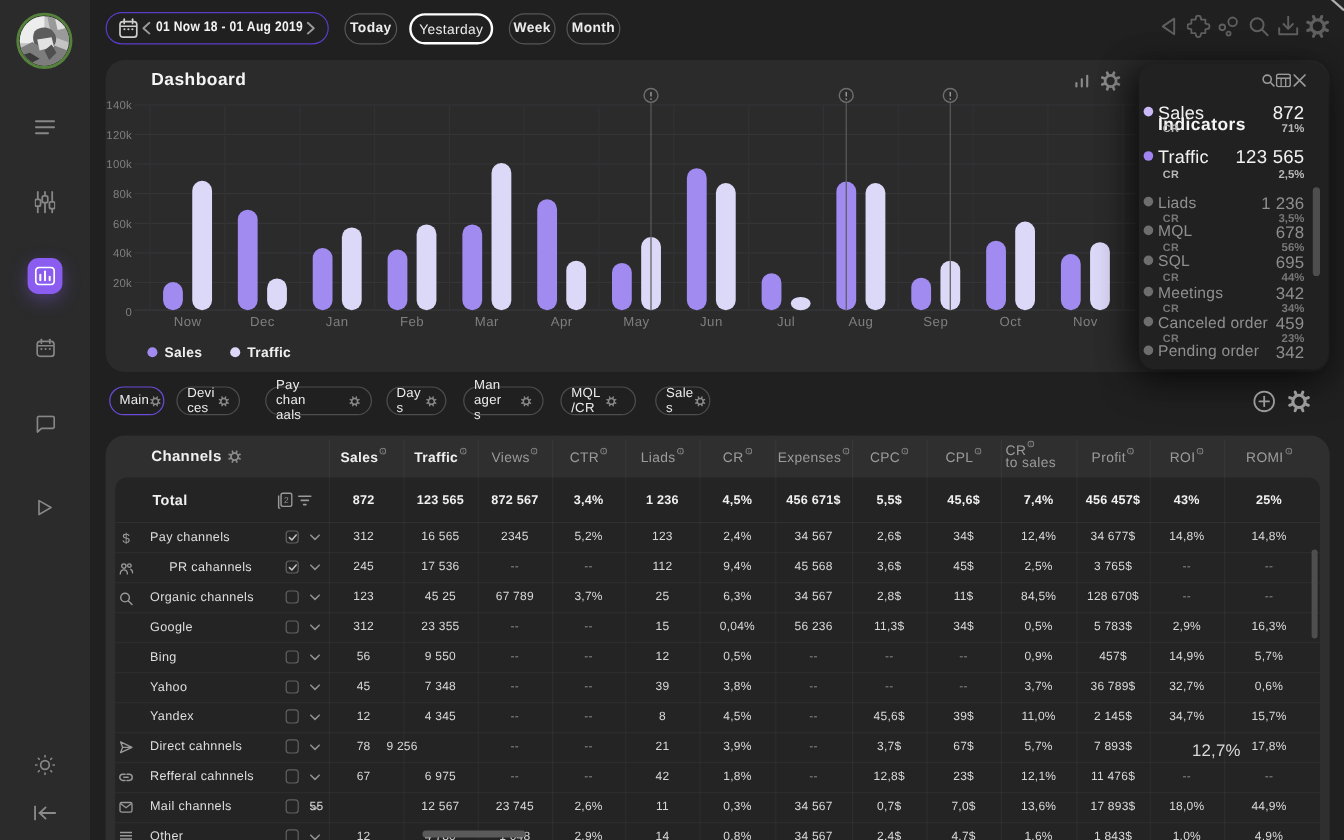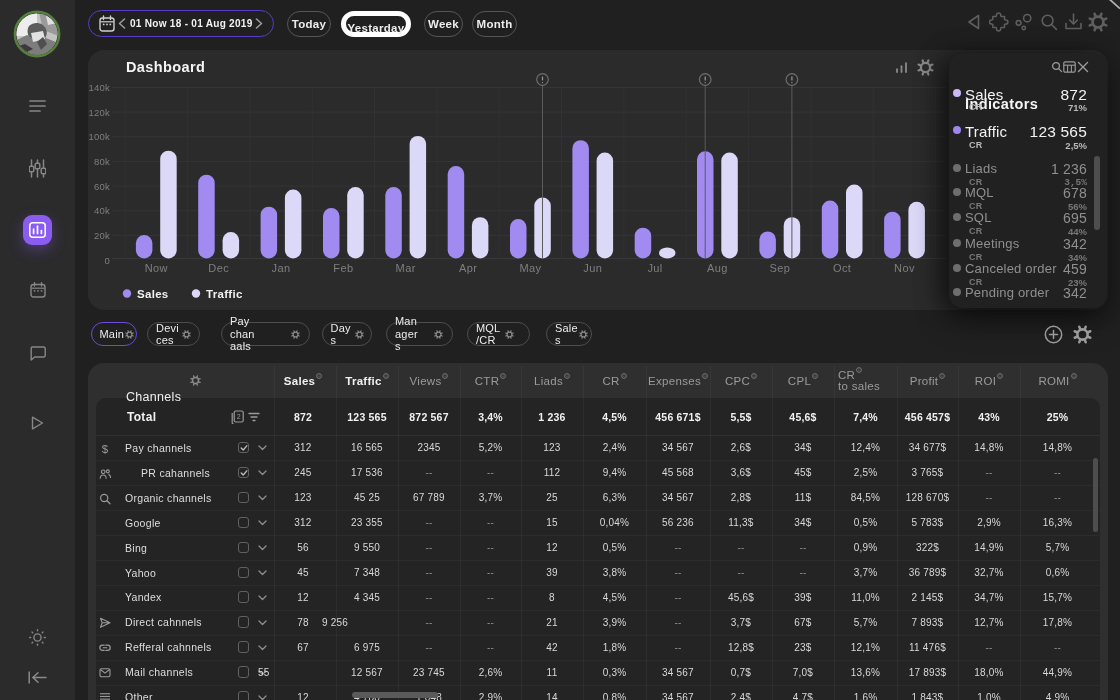--- a/index.html
+++ b/index.html
@@ -105,21 +105,21 @@
     </g>
 </svg>
 <svg class="abs" style="left:118px;top:18px;" width="8" height="11" viewBox="0 0 8 11">
     <path d="M6.5 1 L1.5 5.5 L6.5 10" fill="none" stroke="#9a9a9a" stroke-width="1.6" stroke-linecap="round" stroke-linejoin="round"></path>
   </svg>
 <div class="abs" style="left:130px;top:17px;width:142px;font-size:11.5px;font-weight:bold;color:#f2f2f2;letter-spacing:.3px;white-space:nowrap;transform:scaleX(.875);transform-origin:0 50%;">01 Now 18 - 01 Aug 2019</div>
 <svg class="abs" style="left:255px;top:18px;" width="8" height="11" viewBox="0 0 8 11">
     <path d="M1.5 1 L6.5 5.5 L1.5 10" fill="none" stroke="#9a9a9a" stroke-width="1.6" stroke-linecap="round" stroke-linejoin="round"></path>
   </svg>
 <div class="abs" style="left:287px;top:11px;width:44px;height:26px;border:1px solid #565656;border-radius:13px;color:#ececec;font-size:11.5px;line-height:24px;text-align:center;letter-spacing:.3px;font-weight:bold;">Today</div>
-<div class="abs" style="left:341px;top:11px;width:70px;height:26px;border:5px solid #ffffff;border-radius:13px;color:#ececec;font-size:11.5px;line-height:24px;text-align:center;letter-spacing:.3px;font-weight:bold;">Yestarday</div>
+<div class="abs" style="left:341px;top:11px;width:70px;height:26px;border:2px solid #ffffff;border-radius:13px;color:#ececec;font-size:11.5px;line-height:24px;text-align:center;letter-spacing:.3px;font-weight:normal;">Yestarday</div>
 <div class="abs" style="left:424px;top:11px;width:39px;height:26px;border:1px solid #565656;border-radius:13px;color:#ececec;font-size:11.5px;line-height:24px;text-align:center;letter-spacing:.3px;font-weight:bold;">Week</div>
 <div class="abs" style="left:472px;top:11px;width:45px;height:26px;border:1px solid #565656;border-radius:13px;color:#ececec;font-size:11.5px;line-height:24px;text-align:center;letter-spacing:.3px;font-weight:bold;">Month</div>
 <svg class="abs" style="left:965px;top:13px;" width="18" height="18" viewBox="0 0 18 18">
 <path d="M13.5 2.5 L4 9 L13.5 15.5 Z" fill="none" stroke="#5f5f5f" stroke-width="1.6" stroke-linejoin="round"></path>
   </svg>
 <svg class="abs" style="left:989px;top:12px;" width="20" height="20" viewBox="0 0 20 20">
 <path d="M7.5 3.2 A2.1 2.1 0 0 1 11.7 3.2 L12 4.4 L15.5 4.4 L15.5 7.6 L16.8 7.9 A2.1 2.1 0 0 1 16.8 12.1 L15.5 12.4 L15.5 15.6 L12 15.6 L11.7 16.8 A2.1 2.1 0 0 1 7.5 16.8 L7.2 15.6 L3.8 15.6 L3.8 12.4 L2.6 12.1 A2.1 2.1 0 0 1 2.6 7.9 L3.8 7.6 L3.8 4.4 L7.2 4.4 Z" fill="none" stroke="#5f5f5f" stroke-width="1.5" stroke-linejoin="round"></path>
   </svg>
 <svg class="abs" style="left:1014px;top:12px;" width="20" height="20" viewBox="0 0 20 20">
 <g fill="none" stroke="#5f5f5f" stroke-width="1.5">
@@ -286,21 +286,21 @@
 <div class="abs" style="left:1017px;top:102.0px;width:70px;text-align:right;font-size:9.5px;font-weight:bold;color:#b9b9b9;">71%</div>
 <div class="abs" style="left:953px;top:126.0px;width:8px;height:8px;border-radius:50%;background:#a283f2;"></div>
 <div class="abs" style="left:965px;top:123.0px;font-size:15px;color:#f2f2f2;letter-spacing:.2px;white-space:nowrap;">Traffic</div>
 <div class="abs" style="left:987px;top:123.0px;width:100px;text-align:right;font-size:15.5px;color:#f2f2f2;letter-spacing:.2px;">123 565</div>
 <div class="abs" style="left:969px;top:139.5px;font-size:9px;font-weight:bold;color:#b9b9b9;letter-spacing:.3px;">CR</div>
 <div class="abs" style="left:1017px;top:139.5px;width:70px;text-align:right;font-size:9.5px;font-weight:bold;color:#b9b9b9;">2,5%</div>
 <div class="abs" style="left:953px;top:164.0px;width:8px;height:8px;border-radius:50%;background:#6e6e6e;"></div>
 <div class="abs" style="left:965px;top:161.0px;font-size:13px;color:#8f8f8f;letter-spacing:.2px;white-space:nowrap;">Liads</div>
 <div class="abs" style="left:987px;top:161.0px;width:100px;text-align:right;font-size:14px;color:#8f8f8f;letter-spacing:.2px;">1 236</div>
 <div class="abs" style="left:969px;top:177.0px;font-size:9px;font-weight:bold;color:#787878;letter-spacing:.3px;">CR</div>
-<div class="abs" style="left:1017px;top:177.0px;width:70px;text-align:right;font-size:9.5px;font-weight:bold;color:#787878;font-family:Liberation Mono, monospace;">3,5%</div>
+<div class="abs" style="left:1017px;top:177.0px;width:70px;text-align:right;font-size:9.5px;font-weight:bold;color:#787878;">3,5%</div>
 <div class="abs" style="left:953px;top:188.0px;width:8px;height:8px;border-radius:50%;background:#6e6e6e;"></div>
 <div class="abs" style="left:965px;top:185.0px;font-size:13px;color:#8f8f8f;letter-spacing:.2px;white-space:nowrap;">MQL</div>
 <div class="abs" style="left:987px;top:185.0px;width:100px;text-align:right;font-size:14px;color:#8f8f8f;letter-spacing:.2px;">678</div>
 <div class="abs" style="left:969px;top:201.0px;font-size:9px;font-weight:bold;color:#787878;letter-spacing:.3px;">CR</div>
 <div class="abs" style="left:1017px;top:201.0px;width:70px;text-align:right;font-size:9.5px;font-weight:bold;color:#787878;">56%</div>
 <div class="abs" style="left:953px;top:213.0px;width:8px;height:8px;border-radius:50%;background:#6e6e6e;"></div>
 <div class="abs" style="left:965px;top:210.0px;font-size:13px;color:#8f8f8f;letter-spacing:.2px;white-space:nowrap;">SQL</div>
 <div class="abs" style="left:987px;top:210.0px;width:100px;text-align:right;font-size:14px;color:#8f8f8f;letter-spacing:.2px;">695</div>
 <div class="abs" style="left:969px;top:226.0px;font-size:9px;font-weight:bold;color:#787878;letter-spacing:.3px;">CR</div>
 <div class="abs" style="left:1017px;top:226.0px;width:70px;text-align:right;font-size:9.5px;font-weight:bold;color:#787878;">44%</div>
@@ -433,21 +433,21 @@
 <div class="abs" style="left:460px;top:366px;width:1px;height:334px;background:rgba(255,255,255,0.045);"></div>
 <div class="abs" style="left:521px;top:366px;width:1px;height:334px;background:rgba(255,255,255,0.045);"></div>
 <div class="abs" style="left:583px;top:366px;width:1px;height:334px;background:rgba(255,255,255,0.045);"></div>
 <div class="abs" style="left:646px;top:366px;width:1px;height:334px;background:rgba(255,255,255,0.045);"></div>
 <div class="abs" style="left:710px;top:366px;width:1px;height:334px;background:rgba(255,255,255,0.045);"></div>
 <div class="abs" style="left:772px;top:366px;width:1px;height:334px;background:rgba(255,255,255,0.045);"></div>
 <div class="abs" style="left:834px;top:366px;width:1px;height:334px;background:rgba(255,255,255,0.045);"></div>
 <div class="abs" style="left:897px;top:366px;width:1px;height:334px;background:rgba(255,255,255,0.045);"></div>
 <div class="abs" style="left:958px;top:366px;width:1px;height:334px;background:rgba(255,255,255,0.045);"></div>
 <div class="abs" style="left:1020px;top:366px;width:1px;height:334px;background:rgba(255,255,255,0.045);"></div>
-<div class="abs" style="left:126px;top:390px;font-size:12.5px;font-weight:normal;color:#f0f0f0;letter-spacing:.3px;">Channels</div>
+<div class="abs" style="left:126px;top:373px;font-size:12.5px;font-weight:bold;color:#f0f0f0;letter-spacing:.3px;">Channels</div>
 <svg class="abs" style="left:190px;top:374.5px;" width="11" height="11" viewBox="0 0 20 20">
     <circle cx="10" cy="10" r="5.4" fill="none" stroke="#8a8a8a" stroke-width="2.7"></circle>
     <line x1="15.73" y1="12.37" x2="18.22" y2="13.41" stroke="#8a8a8a" stroke-width="2.6" stroke-linecap="round"></line>
     <line x1="12.37" y1="15.73" x2="13.41" y2="18.22" stroke="#8a8a8a" stroke-width="2.6" stroke-linecap="round"></line>
     <line x1="7.63" y1="15.73" x2="6.59" y2="18.22" stroke="#8a8a8a" stroke-width="2.6" stroke-linecap="round"></line>
     <line x1="4.27" y1="12.37" x2="1.78" y2="13.41" stroke="#8a8a8a" stroke-width="2.6" stroke-linecap="round"></line>
     <line x1="4.27" y1="7.63" x2="1.78" y2="6.59" stroke="#8a8a8a" stroke-width="2.6" stroke-linecap="round"></line>
     <line x1="7.63" y1="4.27" x2="6.59" y2="1.78" stroke="#8a8a8a" stroke-width="2.6" stroke-linecap="round"></line>
     <line x1="12.37" y1="4.27" x2="13.41" y2="1.78" stroke="#8a8a8a" stroke-width="2.6" stroke-linecap="round"></line>
     <line x1="15.73" y1="7.63" x2="18.22" y2="6.59" stroke="#8a8a8a" stroke-width="2.6" stroke-linecap="round"></line>
@@ -650,21 +650,21 @@
 <div class="abs" style="left:258.0px;top:542.1px;width:90px;text-align:center;font-size:10px;color:#d8d8d8;letter-spacing:.2px;">56</div>
 <div class="abs" style="left:322.0px;top:542.1px;width:90px;text-align:center;font-size:10px;color:#d8d8d8;letter-spacing:.2px;">9 550</div>
 <div class="abs" style="left:384.0px;top:542.1px;width:90px;text-align:center;font-size:10px;color:#8c8c8c;letter-spacing:.2px;">--</div>
 <div class="abs" style="left:445.5px;top:542.1px;width:90px;text-align:center;font-size:10px;color:#8c8c8c;letter-spacing:.2px;">--</div>
 <div class="abs" style="left:507.0px;top:542.1px;width:90px;text-align:center;font-size:10px;color:#d8d8d8;letter-spacing:.2px;">12</div>
 <div class="abs" style="left:569.5px;top:542.1px;width:90px;text-align:center;font-size:10px;color:#d8d8d8;letter-spacing:.2px;">0,5%</div>
 <div class="abs" style="left:633.0px;top:542.1px;width:90px;text-align:center;font-size:10px;color:#8c8c8c;letter-spacing:.2px;">--</div>
 <div class="abs" style="left:696.0px;top:542.1px;width:90px;text-align:center;font-size:10px;color:#8c8c8c;letter-spacing:.2px;">--</div>
 <div class="abs" style="left:758.0px;top:542.1px;width:90px;text-align:center;font-size:10px;color:#8c8c8c;letter-spacing:.2px;">--</div>
 <div class="abs" style="left:820.5px;top:542.1px;width:90px;text-align:center;font-size:10px;color:#d8d8d8;letter-spacing:.2px;">0,9%</div>
-<div class="abs" style="left:882.5px;top:542.1px;width:90px;text-align:center;font-size:10px;color:#d8d8d8;letter-spacing:.2px;">322$</div>
+<div class="abs" style="left:882.5px;top:542.1px;width:90px;text-align:center;font-size:10px;color:#d8d8d8;letter-spacing:.2px;">457$</div>
 <div class="abs" style="left:944.0px;top:542.1px;width:90px;text-align:center;font-size:10px;color:#d8d8d8;letter-spacing:.2px;">14,9%</div>
 <div class="abs" style="left:1012.5px;top:542.1px;width:90px;text-align:center;font-size:10px;color:#d8d8d8;letter-spacing:.2px;">5,7%</div>
 <div class="abs" style="left:96px;top:560.0px;width:1004px;height:1px;background:rgba(255,255,255,0.04);"></div>
 <div class="abs" style="left:125px;top:566.5px;font-size:10.5px;color:#dedede;letter-spacing:.3px;white-space:nowrap;">Yahoo</div>
 <div class="abs" style="left:237.5px;top:566.5px;width:11.5px;height:11.5px;border:1.2px solid #616161;border-radius:3px;"></div>
 <svg class="abs" style="left:258px;top:570.0px;" width="9" height="6" viewBox="0 0 9 6">
     <path d="M1 1 L4.5 4.5 L8 1" fill="none" stroke="#8f8f8f" stroke-width="1.3" stroke-linecap="round" stroke-linejoin="round"></path>
   </svg>
 <div class="abs" style="left:258.0px;top:567.0px;width:90px;text-align:center;font-size:10px;color:#d8d8d8;letter-spacing:.2px;">45</div>
 <div class="abs" style="left:322.0px;top:567.0px;width:90px;text-align:center;font-size:10px;color:#d8d8d8;letter-spacing:.2px;">7 348</div>
@@ -711,21 +711,21 @@
 <div class="abs" style="left:322.0px;top:616.8px;width:90px;text-align:left;font-size:10px;color:#d8d8d8;letter-spacing:.2px;">9 256</div>
 <div class="abs" style="left:384.0px;top:616.8px;width:90px;text-align:center;font-size:10px;color:#8c8c8c;letter-spacing:.2px;">--</div>
 <div class="abs" style="left:445.5px;top:616.8px;width:90px;text-align:center;font-size:10px;color:#8c8c8c;letter-spacing:.2px;">--</div>
 <div class="abs" style="left:507.0px;top:616.8px;width:90px;text-align:center;font-size:10px;color:#d8d8d8;letter-spacing:.2px;">21</div>
 <div class="abs" style="left:569.5px;top:616.8px;width:90px;text-align:center;font-size:10px;color:#d8d8d8;letter-spacing:.2px;">3,9%</div>
 <div class="abs" style="left:633.0px;top:616.8px;width:90px;text-align:center;font-size:10px;color:#8c8c8c;letter-spacing:.2px;">--</div>
 <div class="abs" style="left:696.0px;top:616.8px;width:90px;text-align:center;font-size:10px;color:#d8d8d8;letter-spacing:.2px;">3,7$</div>
 <div class="abs" style="left:758.0px;top:616.8px;width:90px;text-align:center;font-size:10px;color:#d8d8d8;letter-spacing:.2px;">67$</div>
 <div class="abs" style="left:820.5px;top:616.8px;width:90px;text-align:center;font-size:10px;color:#d8d8d8;letter-spacing:.2px;">5,7%</div>
 <div class="abs" style="left:882.5px;top:616.8px;width:90px;text-align:center;font-size:10px;color:#d8d8d8;letter-spacing:.2px;">7 893$</div>
-<div class="abs" style="left:944.0px;top:616.8px;width:90px;text-align:center;font-size:10px;color:#d8d8d8;letter-spacing:.2px;">12,7%</div>
+<div class="abs" style="left:944.0px;top:616.8px;width:90px;text-align:right;font-size:14px;color:#d8d8d8;letter-spacing:.2px;">12,7%</div>
 <div class="abs" style="left:1012.5px;top:616.8px;width:90px;text-align:center;font-size:10px;color:#d8d8d8;letter-spacing:.2px;">17,8%</div>
 <div class="abs" style="left:96px;top:634.7px;width:1004px;height:1px;background:rgba(255,255,255,0.04);"></div>
 <svg class="abs" style="left:99px;top:641.2px;" width="12" height="14" viewBox="0 0 12 12.5">
     <g fill="none" stroke="#9a9a9a" stroke-width="1.2" stroke-linecap="round">
       <path d="M5.2 8.6 L3.4 8.6 A2.6 2.6 0 0 1 3.4 3.4 L5.2 3.4"></path>
       <path d="M6.8 3.4 L8.6 3.4 A2.6 2.6 0 0 1 8.6 8.6 L6.8 8.6"></path>
       <line x1="4.2" y1="6" x2="7.8" y2="6"></line>
     </g>
   </svg>
 <div class="abs" style="left:125px;top:641.2px;font-size:10.5px;color:#dedede;letter-spacing:.3px;white-space:nowrap;">Refferal cahnnels</div>

